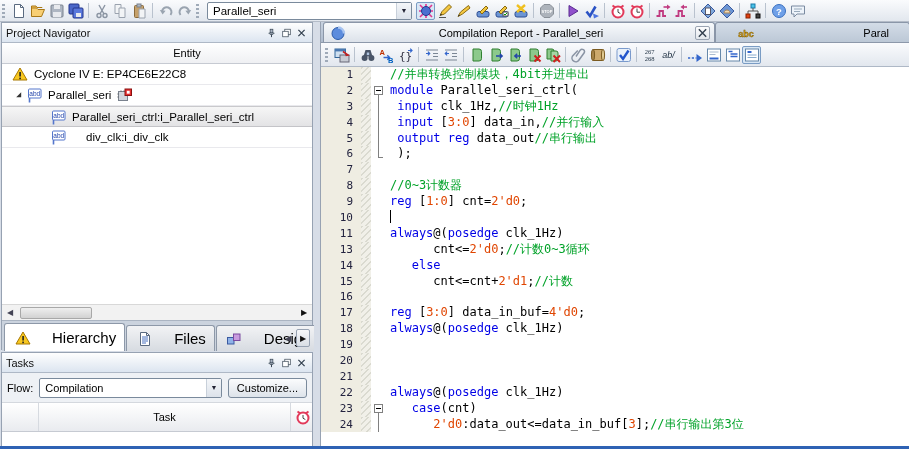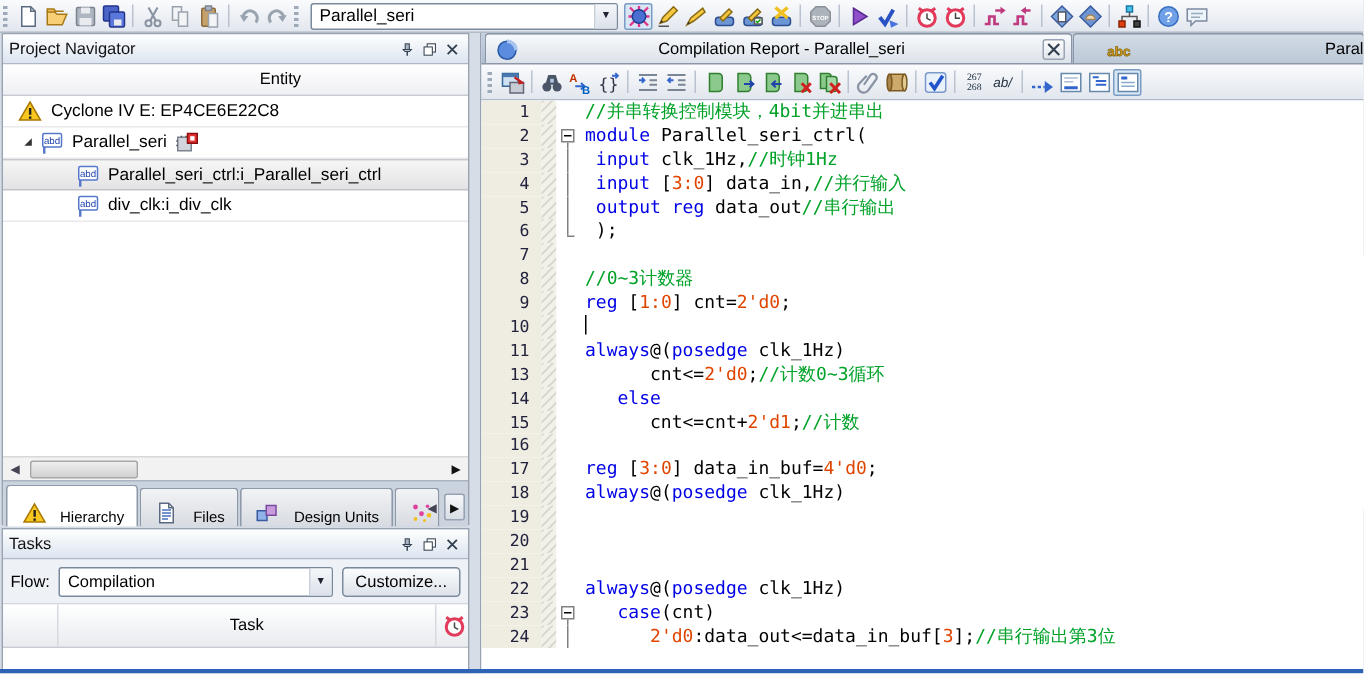--- a/index.html
+++ b/index.html
@@ -35,21 +35,21 @@
   .trow{height:21px;display:flex;align-items:center;border-bottom:1px solid #E9E9ED;position:relative}
   .trow.selected{background:linear-gradient(#F6F6F6,#E3E3E5);border-top:1px solid #C9C9CC;border-bottom:1px solid #C4C4C8}
   .trow .tlab{font-size:11.5px;white-space:nowrap;margin-left:5px}
   .texp{width:10px;margin-left:4px;flex:none}
   
   #pn-hscroll{height:16px;background:#F2F2F2;border-top:1px solid #D8D8D8;display:flex;align-items:center;position:relative}
   .sarrow{width:16px;height:16px;display:flex;align-items:center;justify-content:center;font-size:8px;color:#4A5A6A}
   #pn-thumb{position:absolute;left:18px;top:2px;width:72px;height:12px;background:linear-gradient(#EFEFEF,#D2D2D2);border:1px solid #A8A8A8;border-radius:2px}
   
   #pn-tabs{height:31px;background:#CBD3DE;border-top:1px solid #AAB4C2;display:flex;align-items:flex-end;padding:3px 2px 0 2px;position:relative}
-  .btab{height:26px;display:flex;align-items:flex-end;gap:8px;padding:0 8px;margin-right:1px;border:1px solid #8D98A8;border-bottom:none;border-radius:3px 3px 0 0;background:linear-gradient(#F2F3F5,#D7DBE1);font-size:10px;white-space:nowrap}
+  .btab{height:26px;display:flex;align-items:center;gap:20px;padding:0 8px;margin-right:1px;border:1px solid #8D98A8;border-bottom:none;border-radius:3px 3px 0 0;background:linear-gradient(#F2F3F5,#D7DBE1);font-size:15px;white-space:nowrap}
   .btab.active{background:#FFFFFF;height:28px}
   #pn-tabs .tab-arrows{position:absolute;right:2px;bottom:4px;display:flex;gap:1px}
   .tab-arrows .abtn{width:14px;height:18px;display:flex;align-items:center;justify-content:center;font-size:8px;color:#222;background:linear-gradient(#F6F7F9,#D9DEE5);border:1px solid #97A2B2;border-radius:2px}
   .tab-arrows .abtn.flat{background:none;border-color:transparent;color:#8A94A0}
 
   
   #tasks-panel{left:1px;top:352px;width:312px;height:97px;overflow:hidden}
   #flow-row{height:30px;background:#EEF1F5;border-bottom:1px solid #D4D8DE;display:flex;align-items:center;padding:0 5px;gap:6px}
   #flow-combo{display:flex;align-items:center;width:196px;height:20px;background:#fff;border:1px solid #7A8A9C;border-radius:2px}
   #flow-combo .cval{flex:1;padding:0 5px}
@@ -65,21 +65,21 @@
   #task-row .rc2 .tasklabel{font-size:11.5px}
   #task-row .rc3{flex:1;overflow:hidden;font-size:11px}
 
   
   #editor{position:absolute;left:320px;top:22px;width:589px;height:427px;background:#fff;border-left:1px solid #97A2B2}
   #etabbar{height:21px;background:linear-gradient(#C7D2E0,#AFBCCE);display:flex;align-items:flex-end;position:relative;border-bottom:1px solid #8C98AA}
   .etab{position:absolute;bottom:0;height:20px;display:flex;align-items:center;border:1px solid #8A96A8;border-bottom:none;border-radius:3px 3px 0 0;font-size:11px}
   #etab1{left:2px;width:392px;background:linear-gradient(#F8FAFC,#DCE2EA);padding:0 4px}
   #etab1 .etitle{flex:1;text-align:center}
   #etab2{left:394px;width:195px;background:linear-gradient(#D3DCE7,#BCC8D6);padding:0 4px;overflow:hidden}
-  #etab2 .etitle{position:absolute;right:0;white-space:nowrap}
+  #etab2 .etitle{position:absolute;right:20px;white-space:nowrap}
   #etab2 .icon16{margin-left:16px}
   .tclose{width:15px;height:14px;display:flex;align-items:center;justify-content:center;border:1px solid #9AA4B2;border-radius:2px;background:linear-gradient(#FDFDFE,#E2E7ED)}
   #etoolbar{height:24px;display:flex;align-items:center;background:linear-gradient(#FAFBFD,#E2E7EE);border-bottom:1px solid #AEB8C6;padding-left:2px}
   #code{position:absolute;left:0;top:45px;width:589px;height:382px;background:#fff;overflow:hidden}
   .cline{display:flex;height:15.9px;font-family:"DejaVu Sans Mono","Liberation Mono",monospace;font-size:12px;line-height:15.9px}
   .lnum{width:40px;text-align:right;padding-right:8px;background:#EFEDE2;color:#23233F;font-size:11px;flex:none}
   .hatch{width:10px;background:repeating-linear-gradient(135deg,#DADAD0 0 1.5px,#F1F0E9 1.5px 4.5px);flex:none}
   .fold{width:16px;position:relative;flex:none;background:#fff}
   .fbox{position:absolute;left:3px;top:3px;width:9px;height:9px;border:1px solid #808080;background:#fff}
   .fbox::after{content:"";position:absolute;left:1px;top:3px;width:5px;height:1px;background:#000}
@@ -358,21 +358,21 @@
         <div class="trow selected" style="padding-left: 46px;">
           <span class="icon16">
             <svg width="16" height="16" viewBox="0 0 16 16">
               <rect x="2.5" y="2" width="12.5" height="9" rx="1" fill="#fff" stroke="#5577CC"></rect>
               <text x="8.7" y="9" font-size="6.5" text-anchor="middle" fill="#2244AA" font-family="sans-serif">abd</text>
               <path d="M3.5 11 v4.5" stroke="#5577CC" stroke-width="1.6"></path>
             </svg>
           </span>
           <span class="tlab">Parallel_seri_ctrl:i_Parallel_seri_ctrl</span>
         </div>
-        <div class="trow" style="padding-left: 46px;">
+        <div class="trow" style="padding-left: 46px; gap: 14px;">
           <span class="icon16">
             <svg width="16" height="16" viewBox="0 0 16 16">
               <rect x="2.5" y="2" width="12.5" height="9" rx="1" fill="#fff" stroke="#5577CC"></rect>
               <text x="8.7" y="9" font-size="6.5" text-anchor="middle" fill="#2244AA" font-family="sans-serif">abd</text>
               <path d="M3.5 11 v4.5" stroke="#5577CC" stroke-width="1.6"></path>
             </svg>
           </span>
           <span class="tlab">div_clk:i_div_clk</span>
         </div>
       </div>

